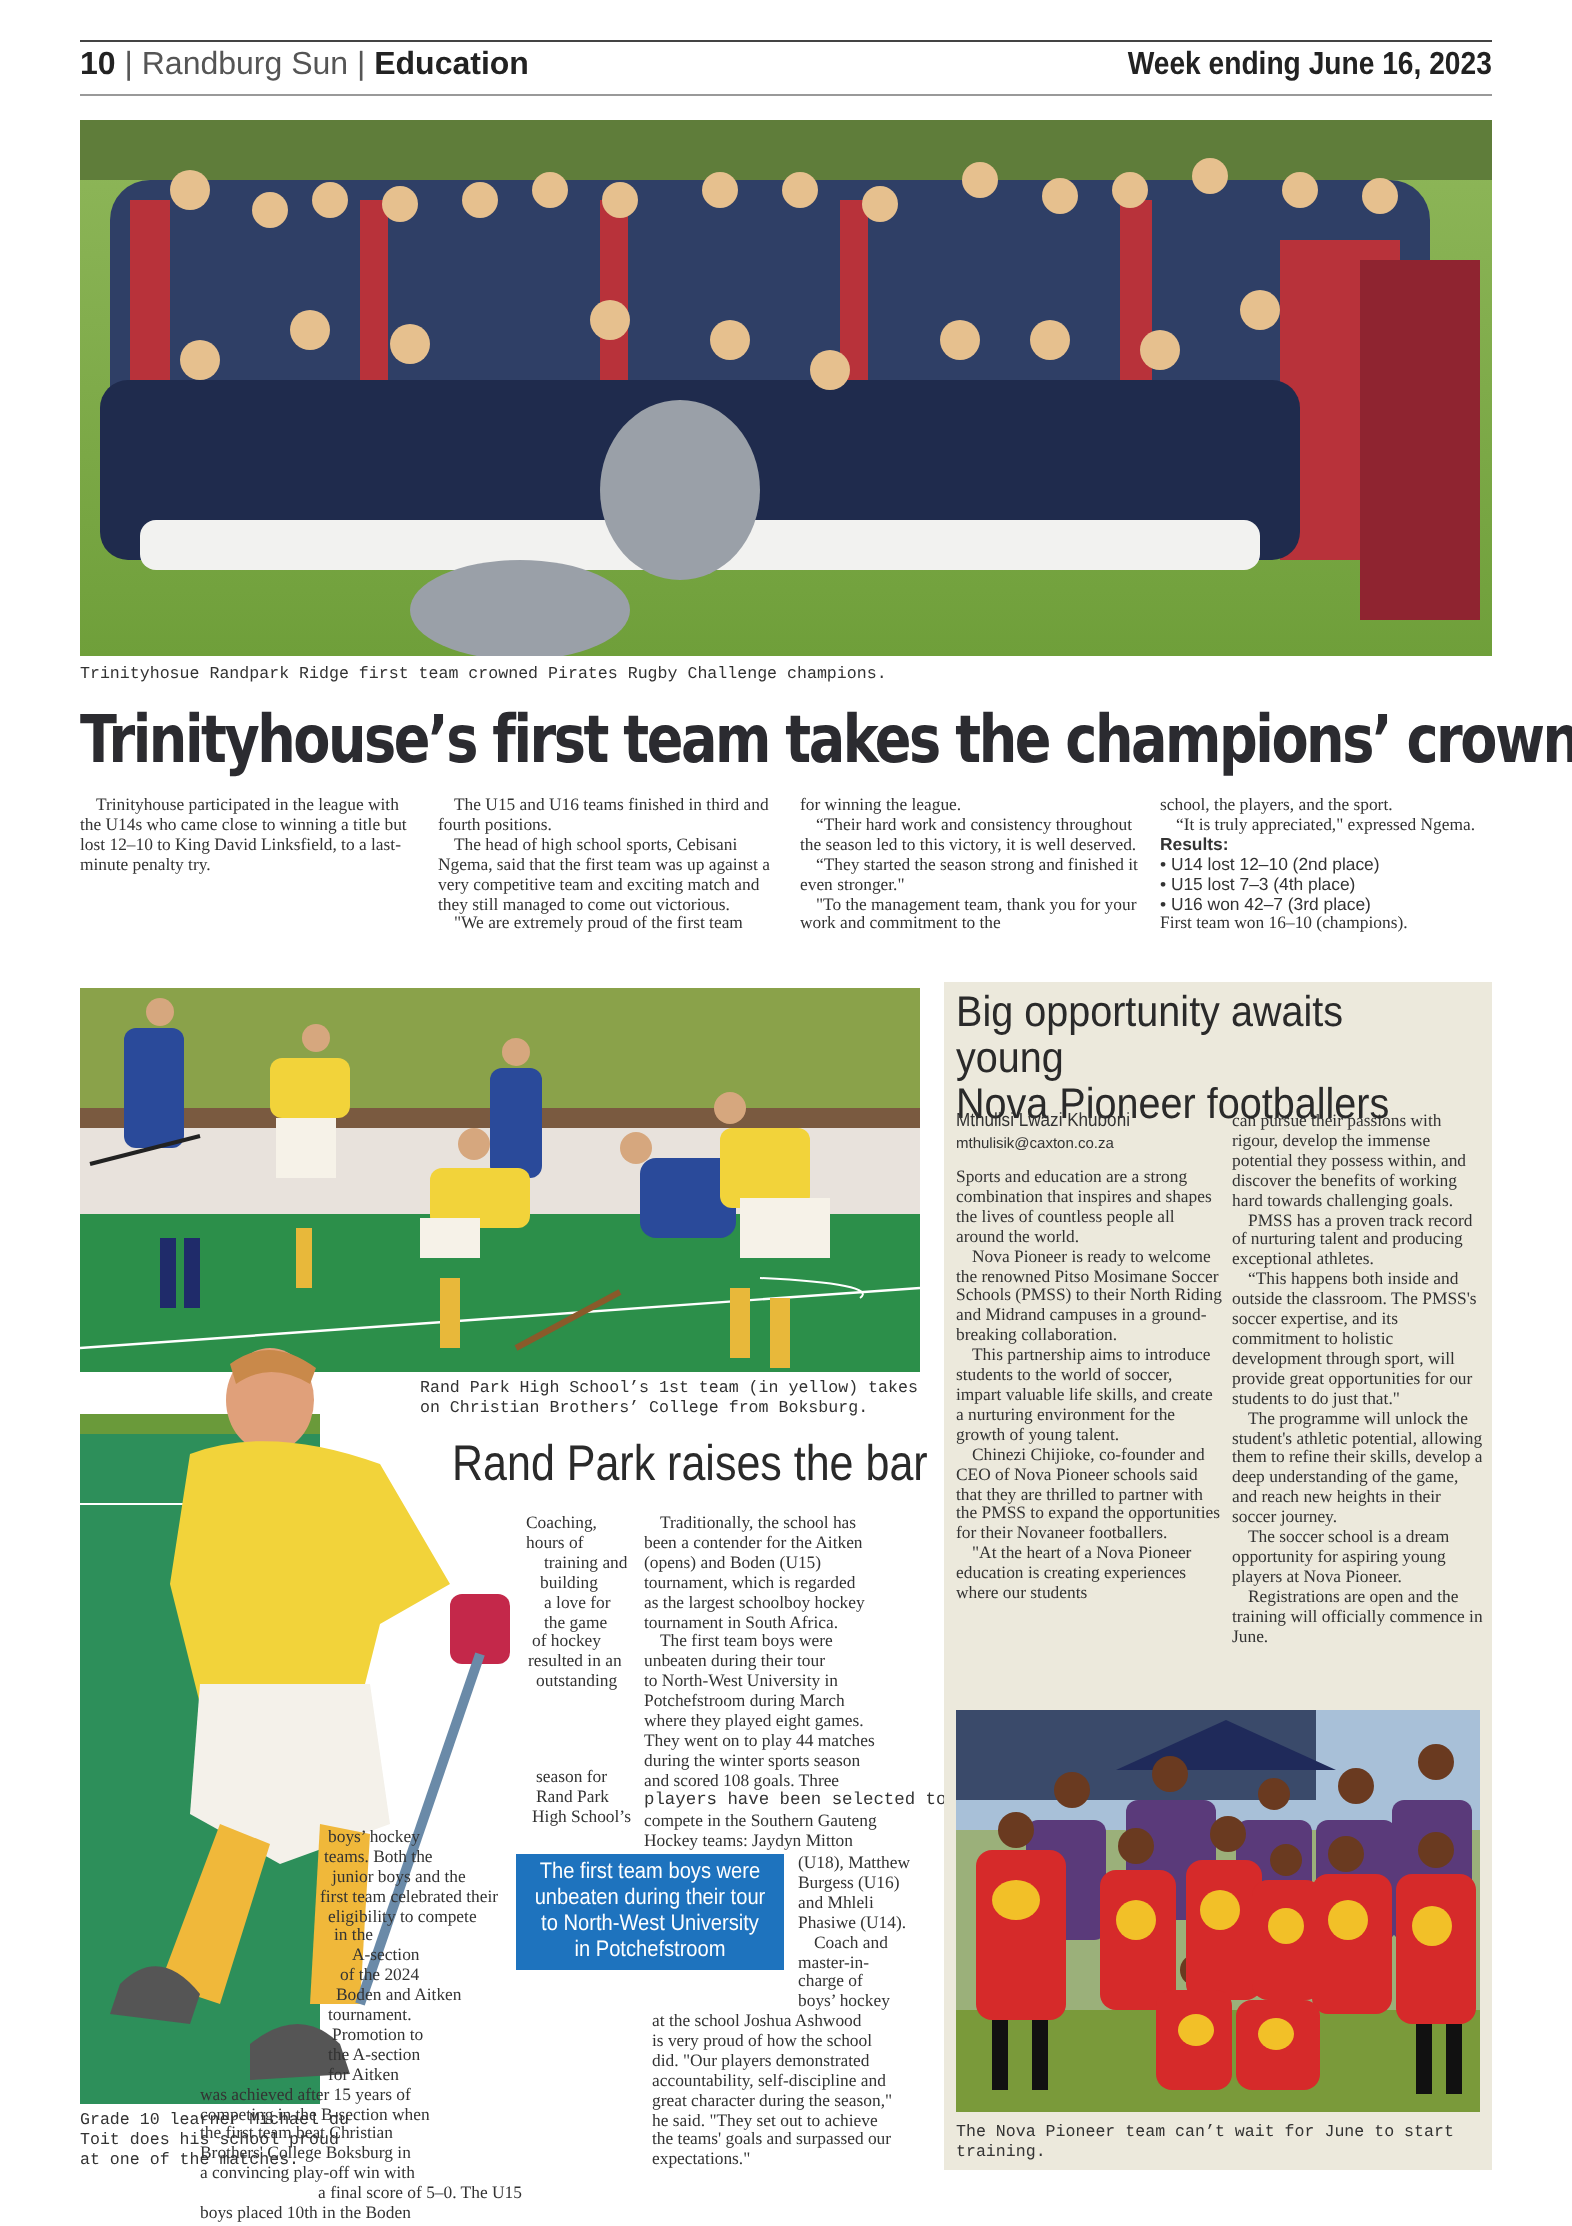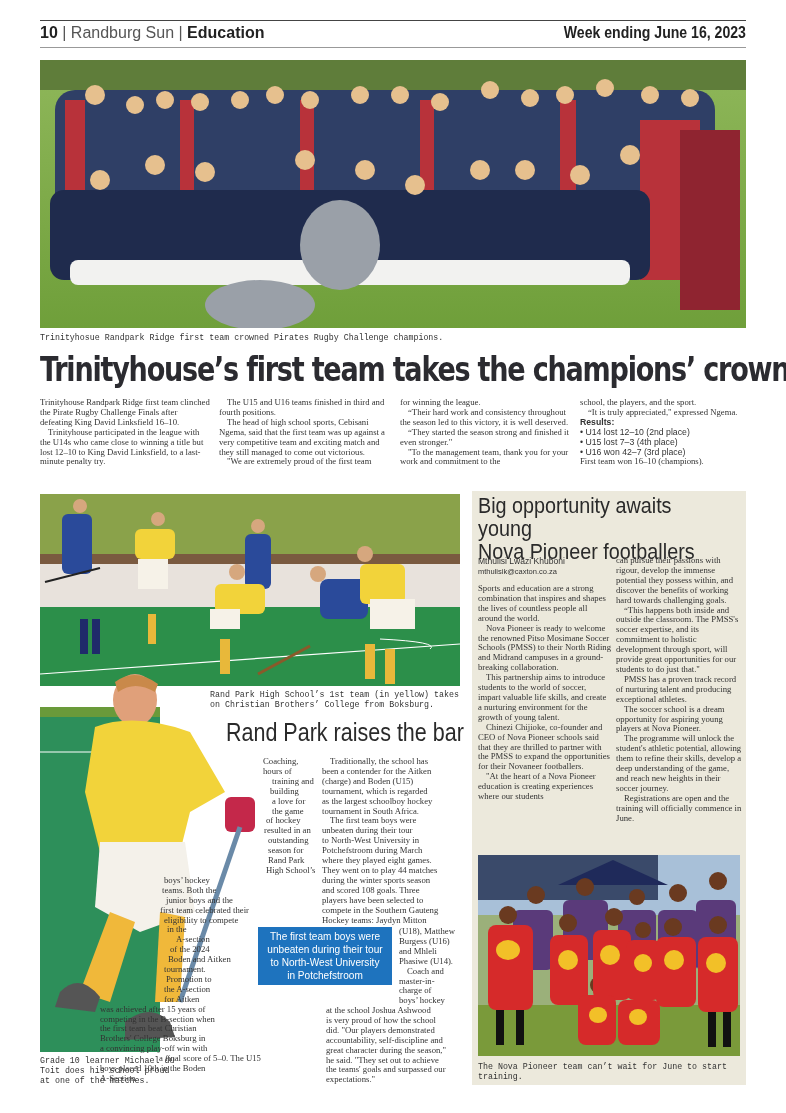--- a/index.html
+++ b/index.html
@@ -103,21 +103,20 @@
       <ellipse cx="220" cy="245" rx="55" ry="25"></ellipse>
     </g>
     <rect x="640" y="70" width="60" height="180" fill="#8f2430"></rect>
   </svg>
 </div>
 <div class="abs caption" style="left:40px;top:333px;width:700px;">Trinityhosue Randpark Ridge first team crowned Pirates Rugby Challenge champions.</div>
 
 <div class="abs headline-main">Trinityhouse’s first team takes the champions’ crown</div>
 
 <div class="abs col" style="left:40px;top:398px;width:170px;">
-  <p>Trinityhouse Randpark Ridge first team clinched the Pirate Rugby Challenge Finals after defeating King David Linksfield 16–10.</p>
   <p class="ind">Trinityhouse participated in the league with the U14s who came close to winning a title but lost 12–10 to King David Linksfield, to a last-minute penalty try.</p>
 </div>
 <div class="abs col" style="left:219px;top:398px;width:172px;">
   <p class="ind">The U15 and U16 teams finished in third and fourth positions.</p>
   <p class="ind">The head of high school sports, Cebisani Ngema, said that the first team was up against a very competitive team and exciting match and they still managed to come out victorious.</p>
   <p class="ind">"We are extremely proud of the first team</p>
 </div>
 <div class="abs col" style="left:400px;top:398px;width:170px;">
   <p>for winning the league.</p>
   <p class="ind">“Their hard work and consistency throughout the season led to this victory, it is well deserved.</p>
@@ -206,21 +205,21 @@
   <div id="wrapcol">
       <div style="white-space: nowrap; padding-left: 163px;">Coaching,</div>
       <div style="white-space: nowrap; padding-left: 163px;">hours of</div>
       <div style="white-space: nowrap; padding-left: 172px;">training and</div>
       <div style="white-space: nowrap; padding-left: 170px;">building</div>
       <div style="white-space: nowrap; padding-left: 172px;">a love for</div>
       <div style="white-space: nowrap; padding-left: 172px;">the game</div>
       <div style="white-space: nowrap; padding-left: 166px;">of hockey</div>
       <div style="white-space: nowrap; padding-left: 164px; font-family: Liberation Serif, serif;">resulted in an</div>
       <div style="white-space: nowrap; padding-left: 168px;">outstanding</div>
-      <div style="white-space: nowrap; padding-left: 168px;">season for</div>
+      <div style="white-space: nowrap; padding-left: 168px; margin-top: 38px;">season for</div>
       <div style="white-space: nowrap; padding-left: 168px;">Rand Park</div>
       <div style="white-space: nowrap; padding-left: 166px;">High School’s</div>
       <div style="white-space: nowrap; padding-left: 64px;">boys’ hockey</div>
       <div style="white-space: nowrap; padding-left: 62px;">teams. Both the</div>
       <div style="white-space: nowrap; padding-left: 66px;">junior boys and the</div>
       <div style="white-space: nowrap; padding-left: 60px;">first team celebrated their</div>
       <div style="white-space: nowrap; padding-left: 64px;">eligibility to compete</div>
       <div style="white-space: nowrap; padding-left: 67px;">in the</div>
       <div style="white-space: nowrap; padding-left: 76px;">A-section</div>
       <div style="white-space: nowrap; padding-left: 70px;">of the 2024</div>
@@ -237,33 +236,33 @@
       <div style="white-space: nowrap; padding-left: 0px; text-align: center;">a final score of 5–0. The U15</div>
       <div style="white-space: nowrap; padding-left: 0px;">boys placed 10th in the Boden</div>
       <div style="white-space: nowrap; padding-left: 0px;">A-Section.</div>
     </div>
 </div>
 
 <div class="abs col" style="left:322px;top:757px;width:148px;">
   <div id="col2lines">
       <div style="white-space: nowrap; padding-left: 8px;">Traditionally, the school has</div>
       <div style="white-space: nowrap; padding-left: 0px;">been a contender for the Aitken</div>
-      <div style="white-space: nowrap; padding-left: 0px;">(charge) and Boden (U15)</div>
+      <div style="white-space: nowrap; padding-left: 0px;">(opens) and Boden (U15)</div>
       <div style="white-space: nowrap; padding-left: 0px;">tournament, which is regarded</div>
       <div style="white-space: nowrap; padding-left: 0px;">as the largest schoolboy hockey</div>
       <div style="white-space: nowrap; padding-left: 0px;">tournament in South Africa.</div>
       <div style="white-space: nowrap; padding-left: 8px;">The first team boys were</div>
       <div style="white-space: nowrap; padding-left: 0px;">unbeaten during their tour</div>
       <div style="white-space: nowrap; padding-left: 0px;">to North-West University in</div>
       <div style="white-space: nowrap; padding-left: 0px;">Potchefstroom during March</div>
       <div style="white-space: nowrap; padding-left: 0px;">where they played eight games.</div>
       <div style="white-space: nowrap; padding-left: 0px;">They went on to play 44 matches</div>
       <div style="white-space: nowrap; padding-left: 0px;">during the winter sports season</div>
       <div style="white-space: nowrap; padding-left: 0px;">and scored 108 goals. Three</div>
-      <div style="white-space: nowrap; padding-left: 0px;">players have been selected to</div>
+      <div style="white-space: nowrap; padding-left: 0px; font-family: Liberation Mono, monospace;">players have been selected to</div>
       <div style="white-space: nowrap; padding-left: 0px;">compete in the Southern Gauteng</div>
       <div style="white-space: nowrap; padding-left: 0px;">Hockey teams: Jaydyn Mitton</div>
     </div>
 </div>
 <div class="abs col" style="left:399px;top:927px;width:72px;">
   <div id="col2wrap">
       <div style="white-space: nowrap; padding-left: 0px;">(U18), Matthew</div>
       <div style="white-space: nowrap; padding-left: 0px;">Burgess (U16)</div>
       <div style="white-space: nowrap; padding-left: 0px;">and Mhleli</div>
       <div style="white-space: nowrap; padding-left: 0px;">Phasiwe (U14).</div>
@@ -303,24 +302,24 @@
 
 <div class="abs col" style="left:478px;top:584px;width:133px;">
   <p>Sports and education are a strong combination that inspires and shapes the lives of countless people all around the world.</p>
   <p class="ind">Nova Pioneer is ready to welcome the renowned Pitso Mosimane Soccer Schools (PMSS) to their North Riding and Midrand campuses in a ground-breaking collaboration.</p>
   <p class="ind">This partnership aims to introduce students to the world of soccer, impart valuable life skills, and create a nurturing environment for the growth of young talent.</p>
   <p class="ind">Chinezi Chijioke, co-founder and CEO of Nova Pioneer schools said that they are thrilled to partner with the PMSS to expand the opportunities for their Novaneer footballers.</p>
   <p class="ind">"At the heart of a Nova Pioneer education is creating experiences where our students</p>
 </div>
 <div class="abs col" style="left:616px;top:556px;width:126px;">
   <p>can pursue their passions with rigour, develop the immense potential they possess within, and discover the benefits of working hard towards challenging goals.</p>
+  <p class="ind">PMSS has a proven track record of nurturing talent and producing exceptional athletes.</p>
   <p class="ind">“This happens both inside and outside the classroom. The PMSS's soccer expertise, and its commitment to holistic development through sport, will provide great opportunities for our students to do just that."</p>
-  <p class="ind">PMSS has a proven track record of nurturing talent and producing exceptional athletes.</p>
+  <p class="ind">The programme will unlock the student's athletic potential, allowing them to refine their skills, develop a deep understanding of the game, and reach new heights in their soccer journey.</p>
   <p class="ind">The soccer school is a dream opportunity for aspiring young players at Nova Pioneer.</p>
-  <p class="ind">The programme will unlock the student's athletic potential, allowing them to refine their skills, develop a deep understanding of the game, and reach new heights in their soccer journey.</p>
   <p class="ind">Registrations are open and the training will officially commence in June.</p>
 </div>
 
 <div class="abs photo" style="left:478px;top:855px;width:262px;height:201px;">
   <svg viewBox="0 0 262 201" preserveAspectRatio="none">
     <rect width="262" height="201" fill="#9bb07a"></rect>
     <rect width="262" height="60" fill="#a8c0d8"></rect>
     <rect x="0" y="0" width="180" height="45" fill="#3a4a6a"></rect>
     <path d="M80 30 L135 5 L190 30 Z" fill="#1f2a5a"></path>
     <rect y="150" width="262" height="51" fill="#7a9a3a"></rect>

